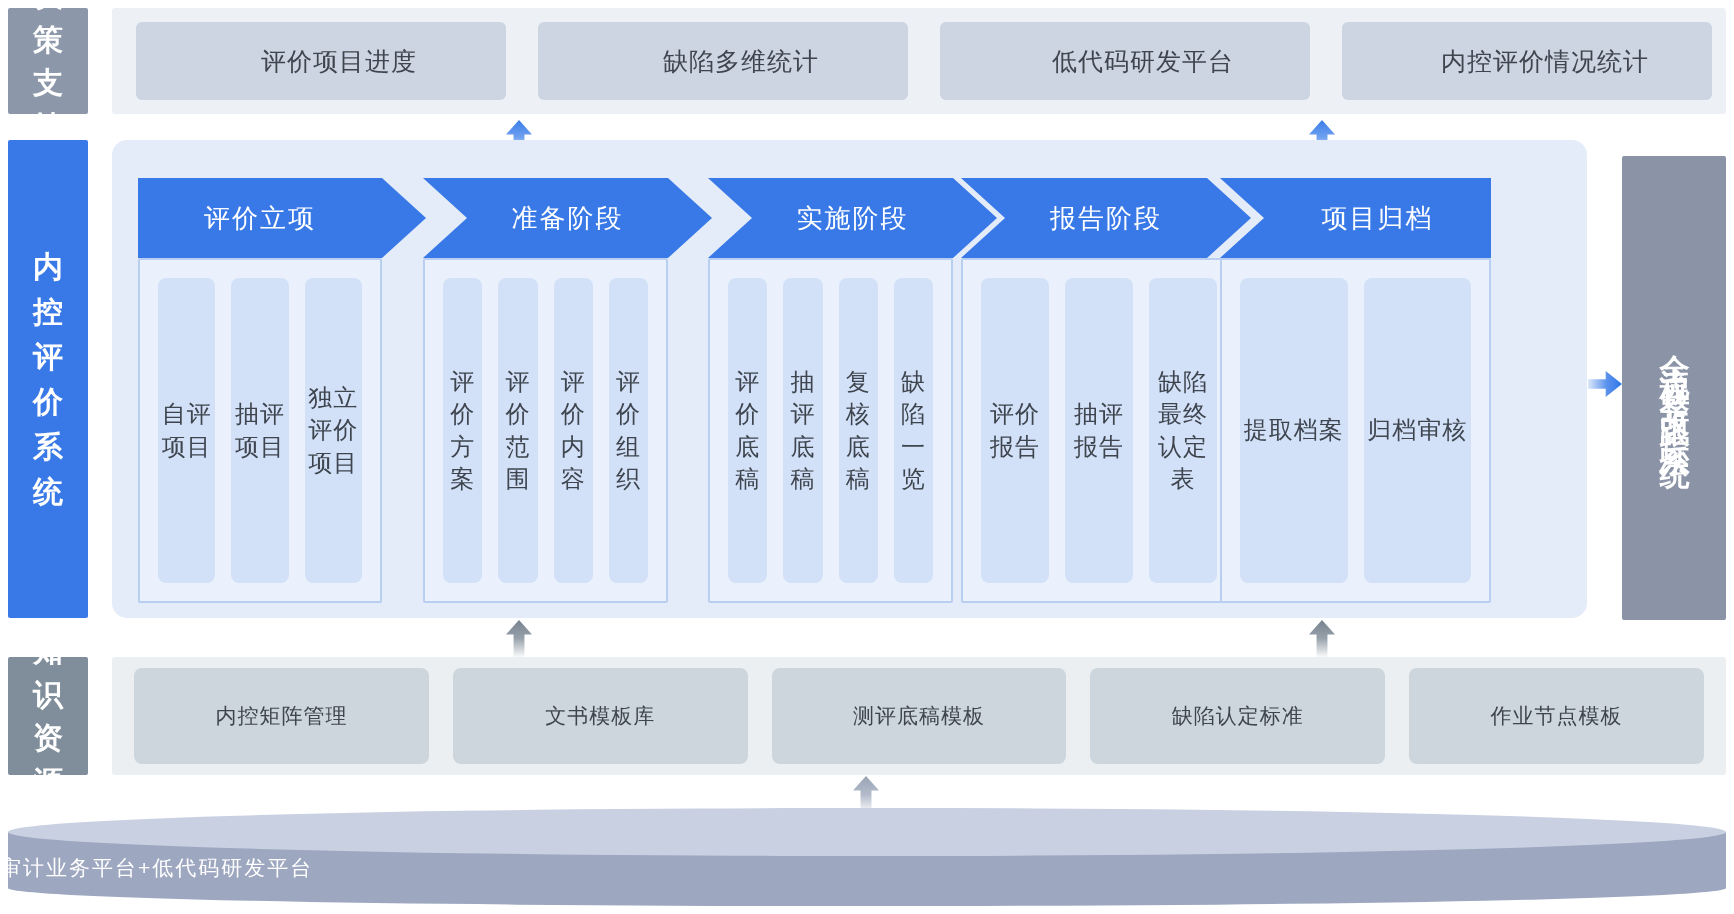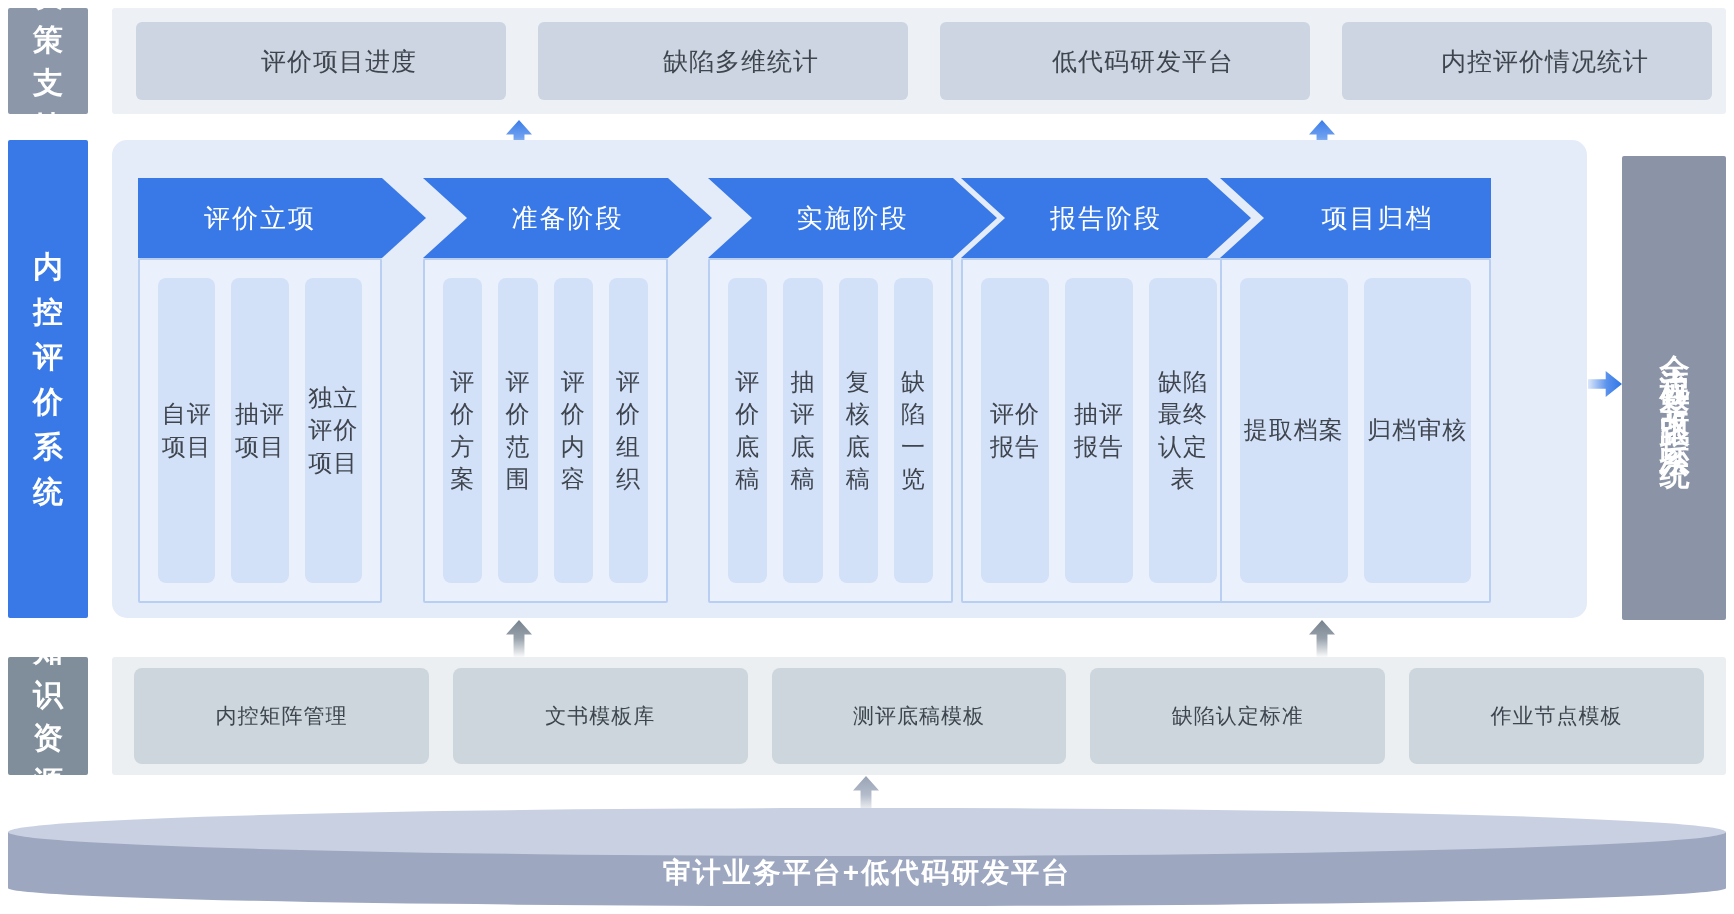--- a/index.html
+++ b/index.html
@@ -95,22 +95,22 @@
   .cyl-body{
     position:absolute;left:8px;top:832px;width:1718px;height:74px;background:var(--cylinder-body);
     border-radius:0 0 48%/ 0 0 18px;
     border-bottom-left-radius:48% 18px;border-bottom-right-radius:48% 18px;
   }
   .cyl-top{
     position:absolute;left:8px;top:808px;width:1718px;height:48px;background:var(--cylinder-top);
     border-radius:50%;
   }
   .cyl-label{
-    position:absolute;left:0;top:854px;width:1734px;text-align:center;
-    color:#fff;font-weight:bold;font-size:28px;letter-spacing:2px;
+    position:absolute;left:0;top:854px;width:1734px;
+    color:#fff;font-weight:normal;font-size:21px;letter-spacing:2px;
   }
 
   
   .arrow-up{
     position:absolute;width:26px;height:38px;
     clip-path:polygon(50% 0,100% 38%,71% 38%,71% 100%,29% 100%,29% 38%,0 38%);
   }
   .arrow-blue{background:linear-gradient(180deg,#3a7ce9 0%,#6ea0ef 45%,rgba(222,233,250,0) 100%);}
   .arrow-gray{background:linear-gradient(180deg,#76828e 0%,#97a1ab 48%,rgba(232,236,240,0) 100%);}
   .arrow-gray-light{background:linear-gradient(180deg,#98a3b4 0%,#b4bccb 50%,rgba(242,244,248,0) 100%);}

